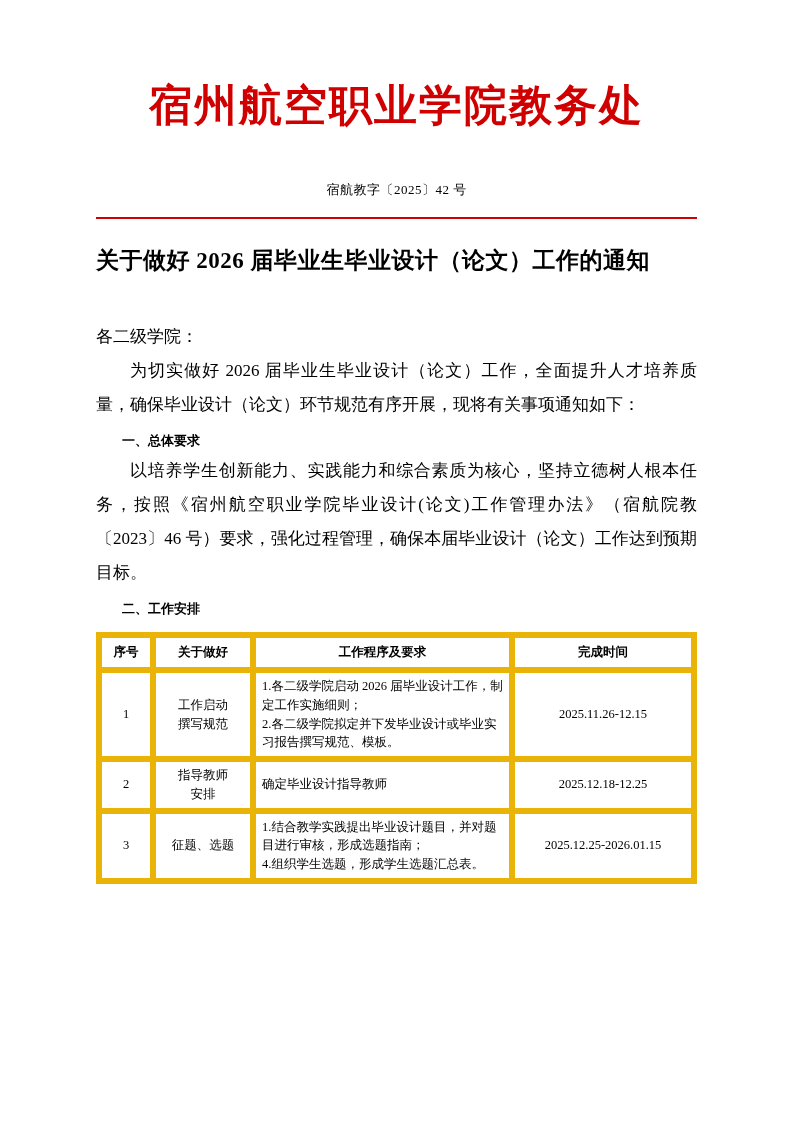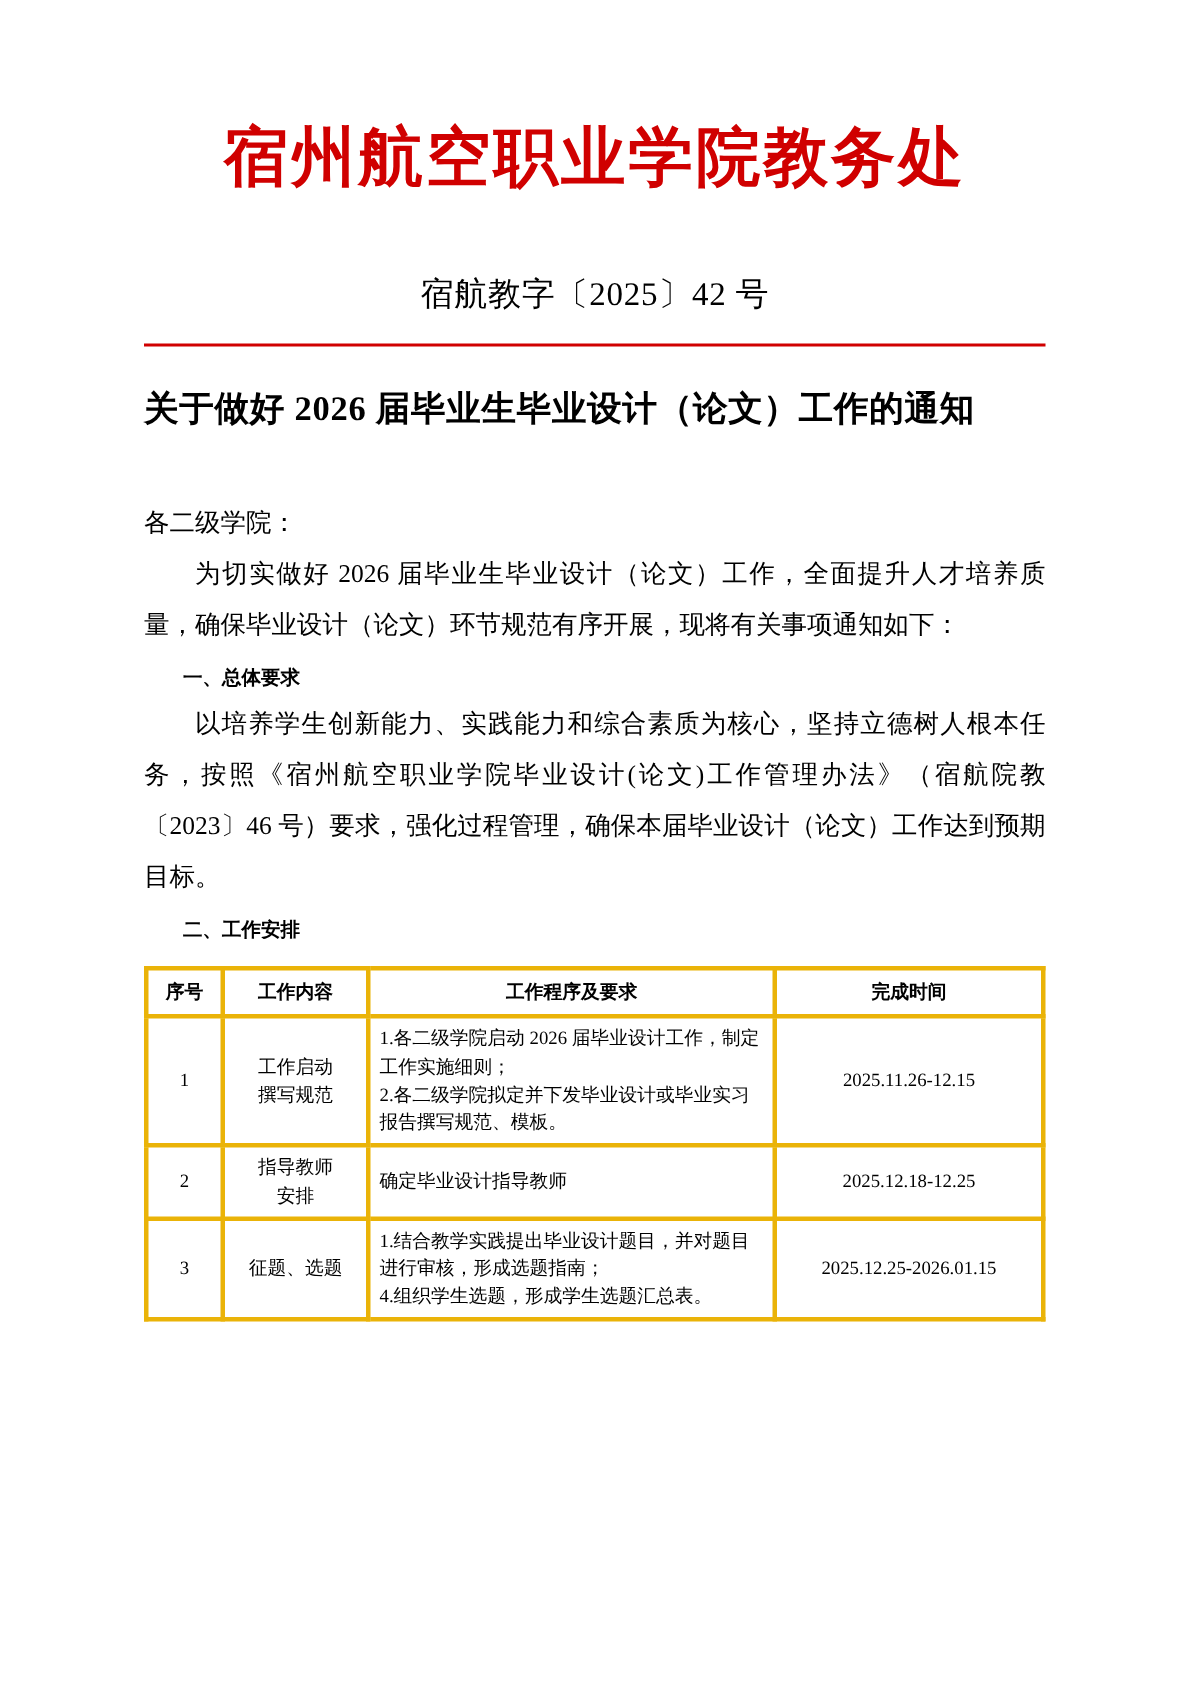--- a/index.html
+++ b/index.html
@@ -31,21 +31,21 @@
     font-weight: bold;
     font-size: 43px;
     letter-spacing: 2px;
     line-height: 1.1;
     padding-top: 82px;
     white-space: nowrap;
   }
 
   .doc-number {
     text-align: center;
-    font-size: 22px;
+    font-size: 13px;
     margin-top: 52px;
     letter-spacing: 0.5px;
   }
 
   .red-rule {
     border: none;
     border-top: 2px solid #d00000;
     margin: 18px 0 0 0;
     height: 0;
   }
@@ -84,21 +84,21 @@
   table.schedule {
     border-collapse: collapse;
     width: 100%;
     margin-top: 10px;
     font-size: 12.5px;
     line-height: 1.5;
     table-layout: fixed;
   }
   table.schedule th,
   table.schedule td {
-    border: 3px solid #eab308;
+    border: 6px solid #eab308;
     padding: 4px 6px;
     vertical-align: middle;
   }
   table.schedule th {
     text-align: center;
     font-weight: bold;
     font-family: "DejaVu Sans", "Liberation Sans", sans-serif;
     padding: 5px 4px;
   }
   td.c-no { text-align: center; width: 40px; }
@@ -129,21 +129,21 @@
 
     <p class="section-heading">一、总体要求</p>
     <p class="para">以培养学生创新能力、实践能力和综合素质为核心，坚持立德树人根本任务，按照《宿州航空职业学院毕业设计(论文)工作管理办法》（宿航院教〔2023〕46 号）要求，强化过程管理，确保本届毕业设计（论文）工作达到预期目标。</p>
 
     <p class="section-heading">二、工作安排</p>
 
     <table class="schedule">
       <thead>
         <tr>
           <th class="h-no">序号</th>
-          <th class="h-content">工作内容</th>
+          <th class="h-content">关于做好</th>
           <th>工作程序及要求</th>
           <th class="h-time">完成时间</th>
         </tr>
       </thead>
       <tbody>
         <tr>
           <td class="c-no">1</td>
           <td class="c-content">
             <span class="cell-line">工作启动</span>
             <span class="cell-line">撰写规范</span>

